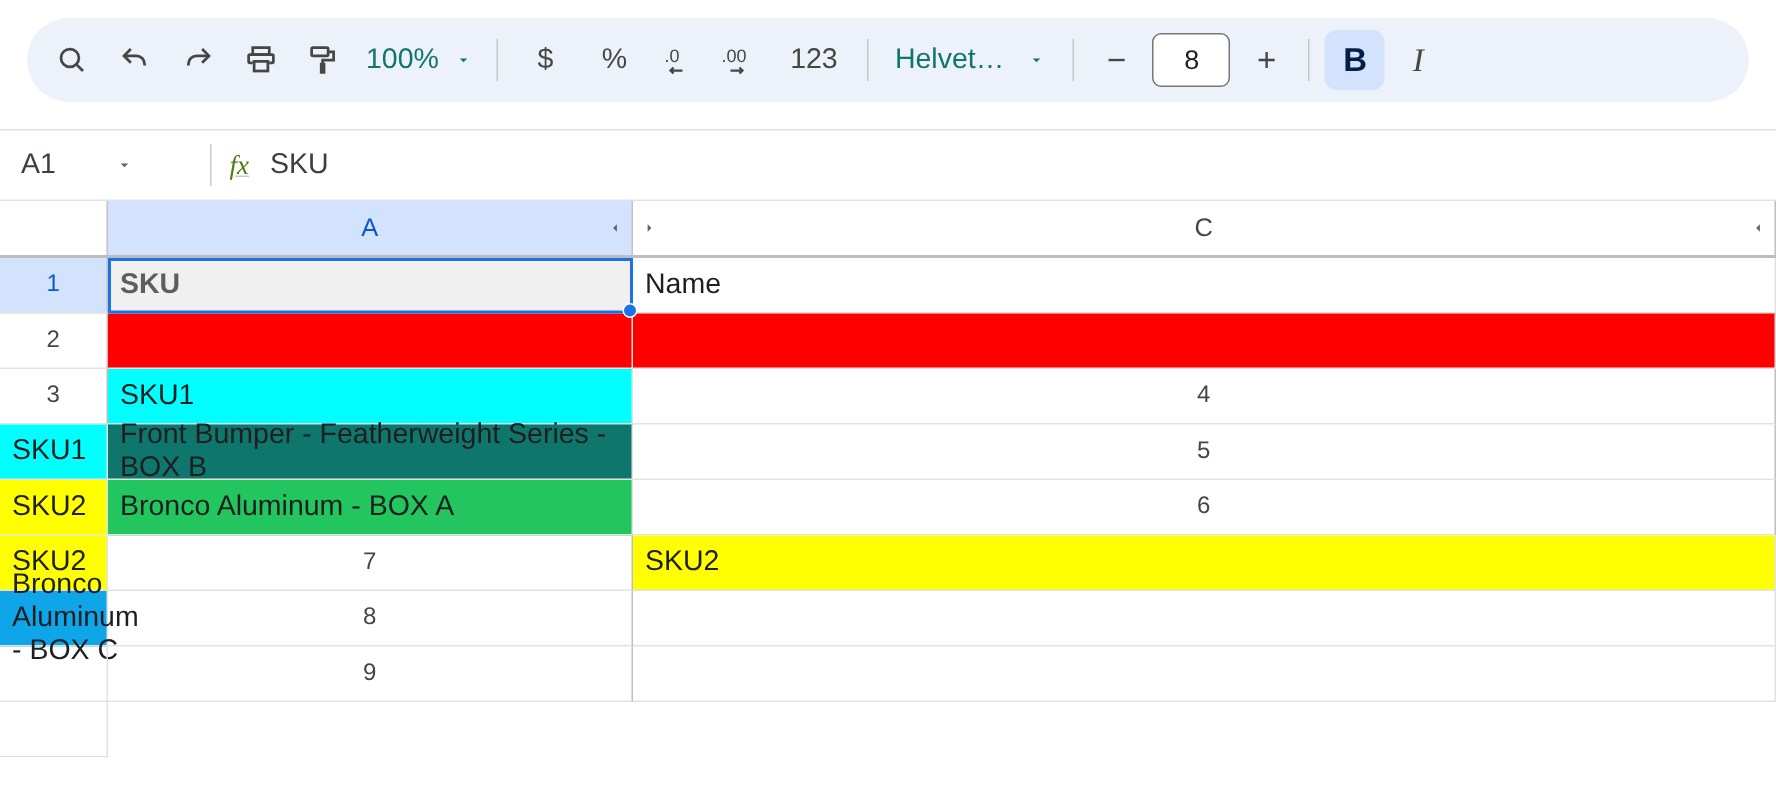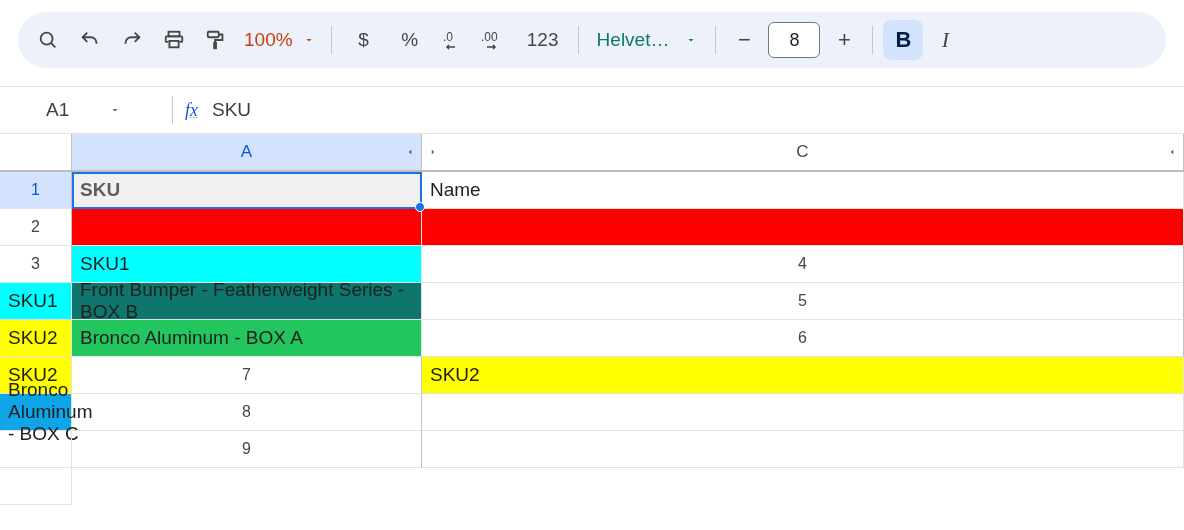--- a/index.html
+++ b/index.html
@@ -4,35 +4,35 @@
   <style>
     * { box-sizing: border-box; margin: 0; padding: 0; }
     body { font-family: "Helvetica Neue", Arial, sans-serif; font-size: 14px; background: #fff; overflow: hidden; }
 
     
     .toolbar-wrap { padding: 12px 18px 18px 18px; }
     .toolbar { display: flex; align-items: center; gap: 2px; background: #edf2fa; border-radius: 40px; padding: 6px 10px; height: 56px; }
     .tb-btn { display: flex; align-items: center; justify-content: center; width: 40px; height: 40px; border-radius: 8px; color: #444746; cursor: pointer; }
     .tb-btn.active { background: #d3e3fd; color: #041e49; }
     .tb-sep { width: 1px; height: 28px; background: #c7c7c7; margin: 0 8px; }
-    .zoom-group { display: flex; align-items: center; gap: 4px; padding: 0 6px; color: #c2410c; font-size: 19px; }
+    .zoom-group { display: flex; align-items: center; gap: 4px; padding: 0 6px; color: #0f766e; font-size: 19px; }
     .zoom-group .caret { margin-left: 6px; }
     .font-group { display: flex; align-items: center; gap: 6px; padding: 0 8px; color: #0f766e; font-size: 19px; }
     .font-group .caret { margin-left: 10px; }
     .fs-group { display: flex; align-items: center; gap: 6px; }
     .fs-btn { display:flex; align-items:center; justify-content:center; width:36px; height:36px; color:#444746; font-size:22px; cursor:pointer; border-radius:6px;}
     .fs-input { width: 52px; height: 36px; border: 1px solid #747775; border-radius: 6px; text-align: center; font-size: 18px; color:#1f1f1f; background:#fff;}
     .num-fmt { font-size: 19px; color:#444746; width:44px; text-align:center; }
     .bold-btn { font-weight: 700; font-size: 22px; }
 
     
     .fbar { display: flex; align-items: center; height: 48px; border-top: 1px solid #e1e3e1; border-bottom: 1px solid #e1e3e1; }
-    .namebox { display: flex; align-items: center; gap: 40px; padding: 0 14px; min-width: 140px; font-size: 19px; color: #3c4043; margin-left: 32px; }
+    .namebox { display: flex; align-items: center; gap: 40px; padding: 0 14px; min-width: 140px; font-size: 19px; color: #3c4043; }
     .fx-sep { width: 1px; height: 28px; background: #c7c7c7; margin-right: 12px; }
-    .fx-lbl { font-style: italic; color: #1d4ed8; font-size: 18px; margin-right: 14px; font-family: Georgia, serif; text-decoration: underline; text-decoration-color:#c7c7c7;}
+    .fx-lbl { font-style: italic; color: #4d7c0f; font-size: 18px; margin-right: 14px; font-family: Georgia, serif; text-decoration: underline; text-decoration-color:#c7c7c7;}
     .formula-val { font-size: 19px; color: #3c4043; }
 
     
     .grid { display: grid; grid-template-columns: 72px 350px 762px; position: relative; }
     .corner { background: #fff; border-right: 1px solid #c0c0c0; border-bottom: 2px solid #bdbdbd; height: 38px; }
     .colhdr { display:flex; align-items:center; justify-content:center; height: 38px; border-right: 1px solid #c0c0c0; border-bottom: 2px solid #bdbdbd; font-size: 17px; color:#444746; position: relative; }
     .colhdr.sel { background: #d3e3fd; color: #0b57d0; font-weight: 500; }
     .hide-left, .hide-right { position:absolute; top: 50%; transform: translateY(-50%); color:#5f6368; font-size: 14px; }
     .hide-left { right: 6px; }
     .hide-right { left: 6px; }

